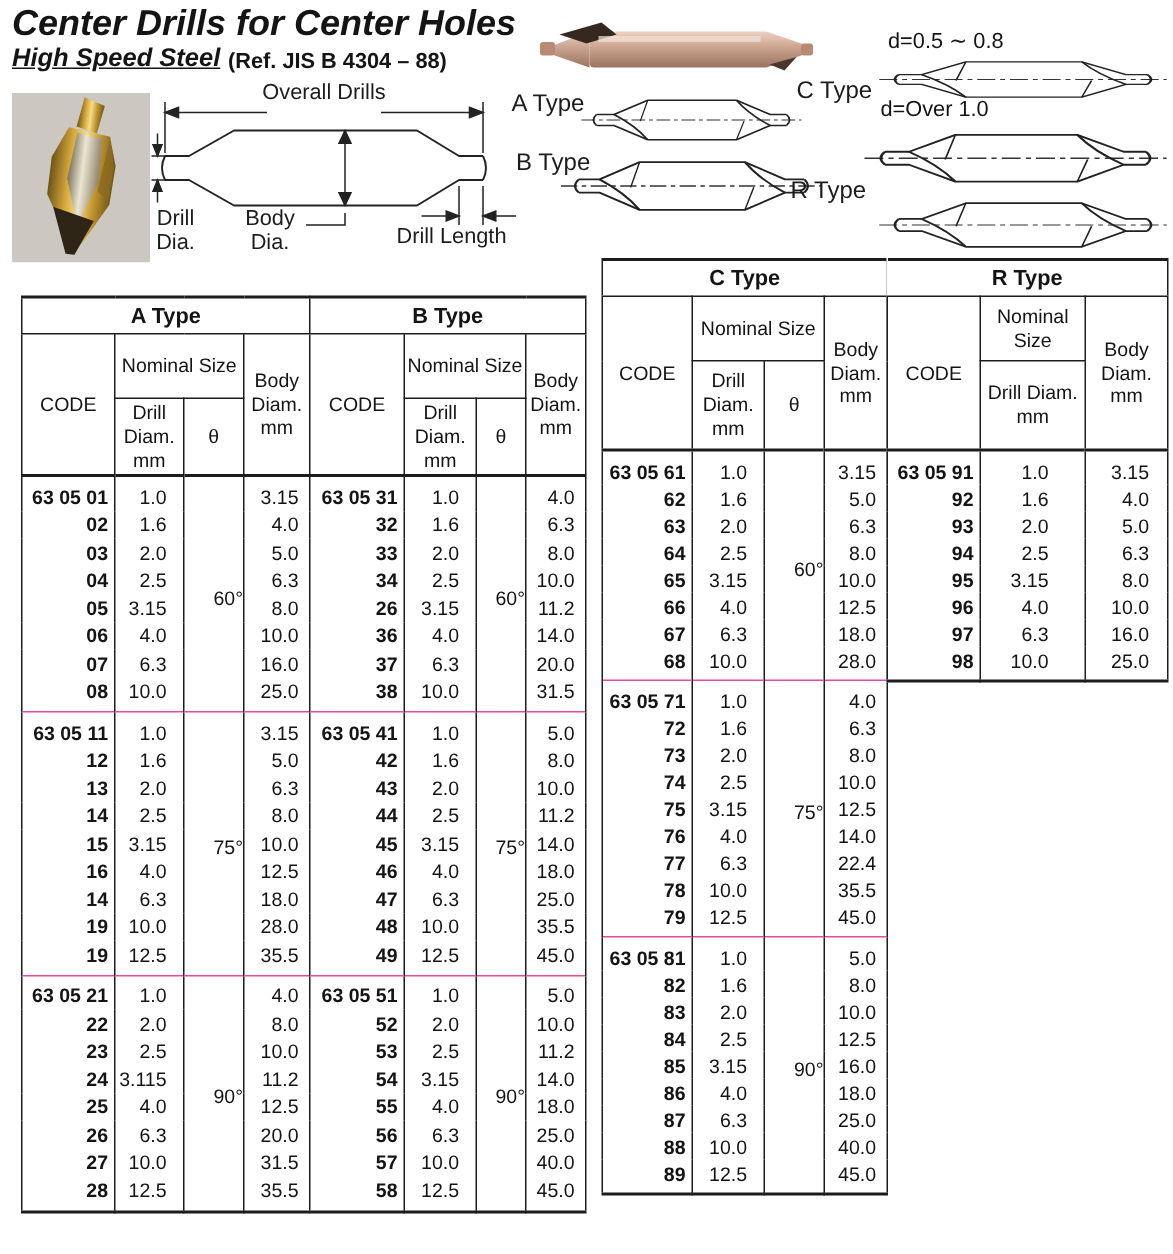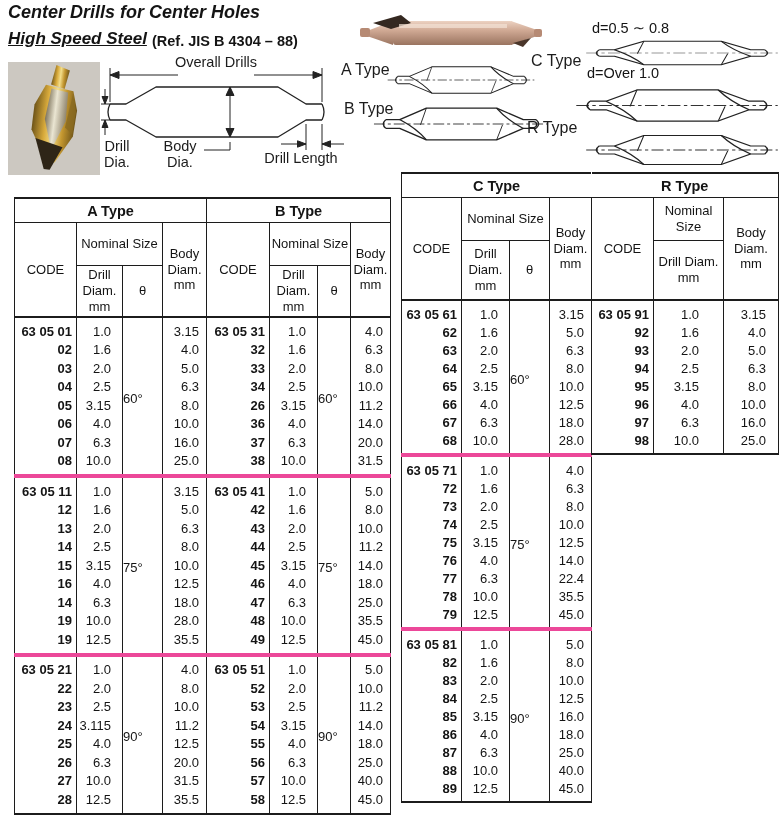--- a/index.html
+++ b/index.html
@@ -4,21 +4,21 @@
 <style>
   html,body{margin:0;padding:0;}
   body{
     width:782px;height:836px;position:relative;overflow:hidden;
     background:#ffffff;color:#141414;
     font-family:"Liberation Sans","DejaVu Sans",sans-serif;
   }
   .abs{position:absolute;}
 
   
-  .page-title{left:8px;top:2px;font-size:18px;font-weight:bold;font-style:italic;letter-spacing:0px;white-space:nowrap;text-align:center;}
+  .page-title{left:8px;top:2px;font-size:24px;font-weight:bold;font-style:italic;letter-spacing:0px;white-space:nowrap;text-align:center;}
   .page-subtitle{left:8px;top:29px;font-size:17px;font-weight:bold;font-style:italic;white-space:nowrap;text-decoration:underline;}
   .page-ref{left:152px;top:33px;font-size:14.5px;font-weight:bold;white-space:nowrap;}
 
   
   .diagram{left:98px;top:54px;width:250px;height:118px;}
   .dlabel{position:absolute;font-size:14.5px;color:#1c1c1c;line-height:1.13;text-align:center;}
 
   
   .typelabel{font-size:16px;color:#1c1c1c;white-space:nowrap;}
   .dnote{font-size:14.5px;font-weight:normal;color:#141414;white-space:nowrap;}
@@ -34,27 +34,27 @@
   .dtable thead th.hc{border:1px solid #1c1c1c;font-size:13px;text-align:center;vertical-align:middle;line-height:1.22;}
   th.hnom{height:42px;}
   th.hsub{height:50px;}
   .crt th.hsub{height:58px;}
   th.hcode,th.hbody,th.hsub,th.htheta{border-bottom:2px solid #1c1c1c !important;}
   th.htheta{font-size:14px;}
 
   .dtable tbody td{border-left:1px solid #1c1c1c;border-right:1px solid #1c1c1c;
     font-size:13px;height:18.5px;vertical-align:middle;}
   table.ct tbody td,table.rt tbody td{height:18px;}
-  tr.gsep td{border-top:4px solid #ec4899;}
+  tr.gsep td{border-top:1px solid #ec4899;}
   tr.gfirst td{padding-top:4px;}
   tr.glast td{padding-bottom:4px;}
   td.code{font-weight:bold;font-size:12.5px;text-align:right;padding-right:4px;white-space:nowrap;}
   td.drill{text-align:right;padding-right:11px;}
   td.bodyd{text-align:right;padding-right:7px;}
-  td.theta{text-align:left;}
+  td.theta{text-align:right;}
   table.rt td.drill{padding-right:24px;}
   table.rt td.bodyd{padding-right:12px;}
 
   svg{display:block;}
 </style>
 </head>
 <body>
 
 <svg width="0" height="0" style="position:absolute" aria-hidden="true">
   <defs>

